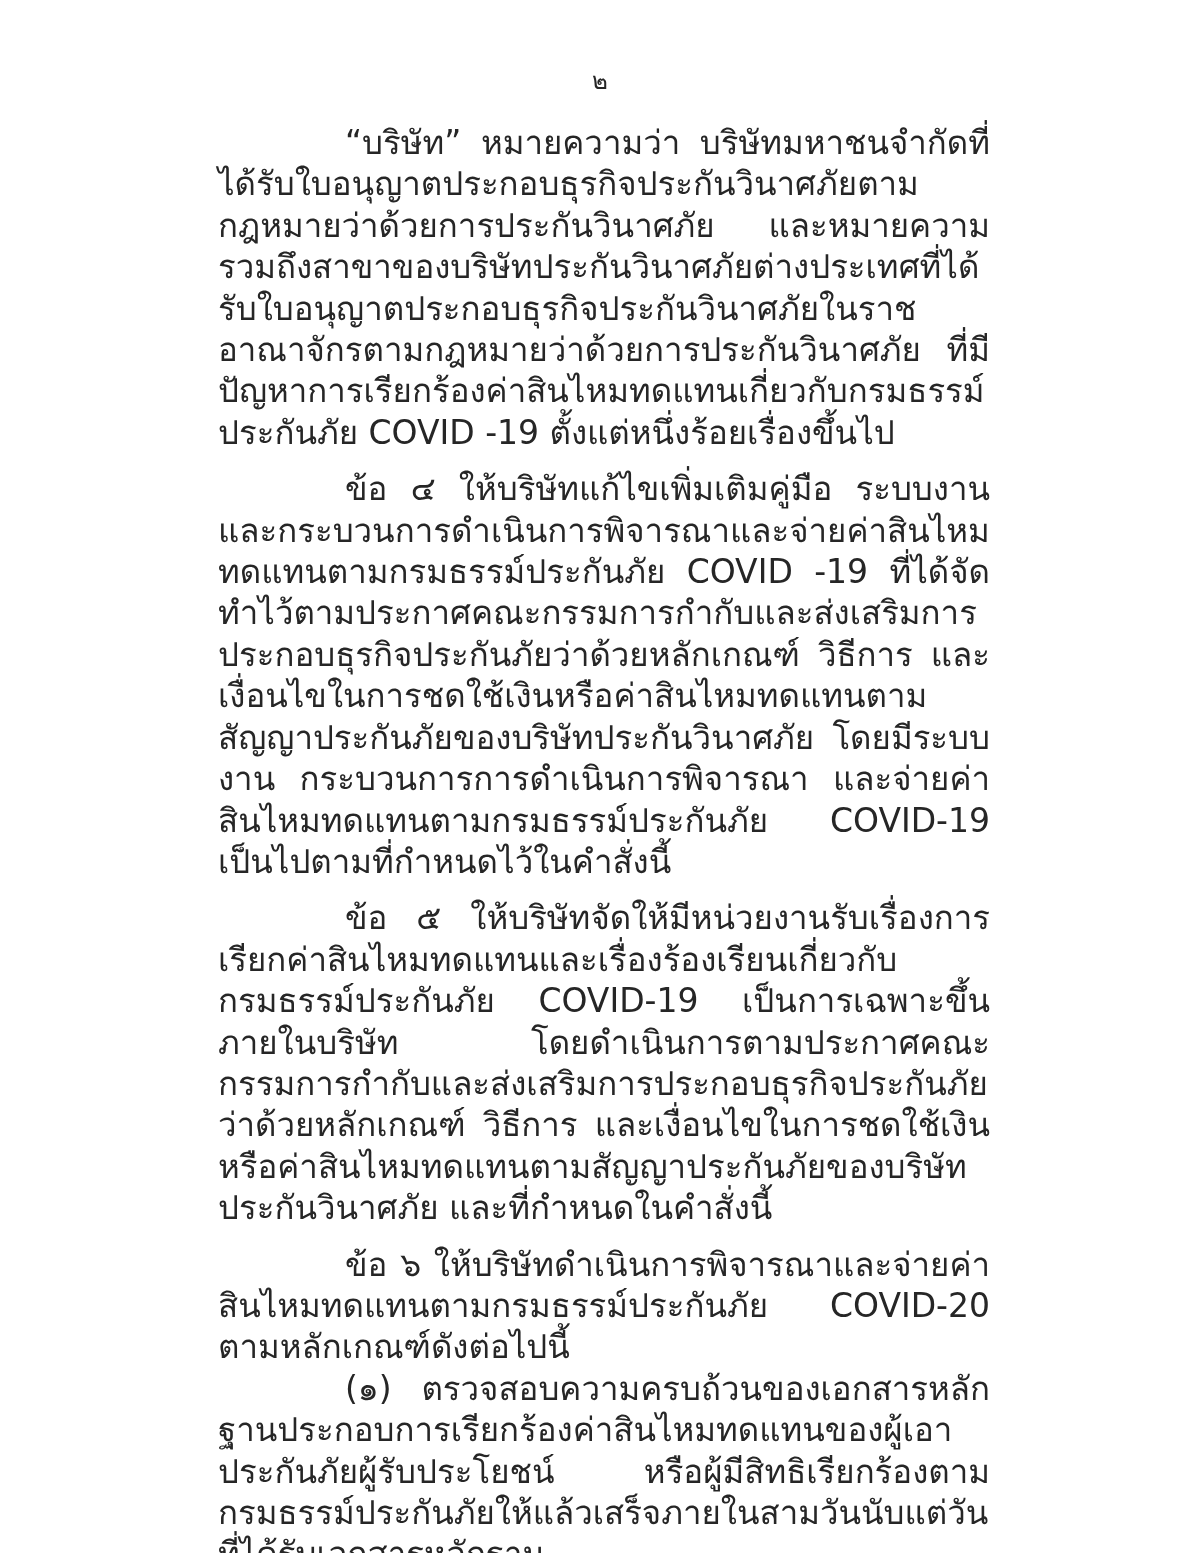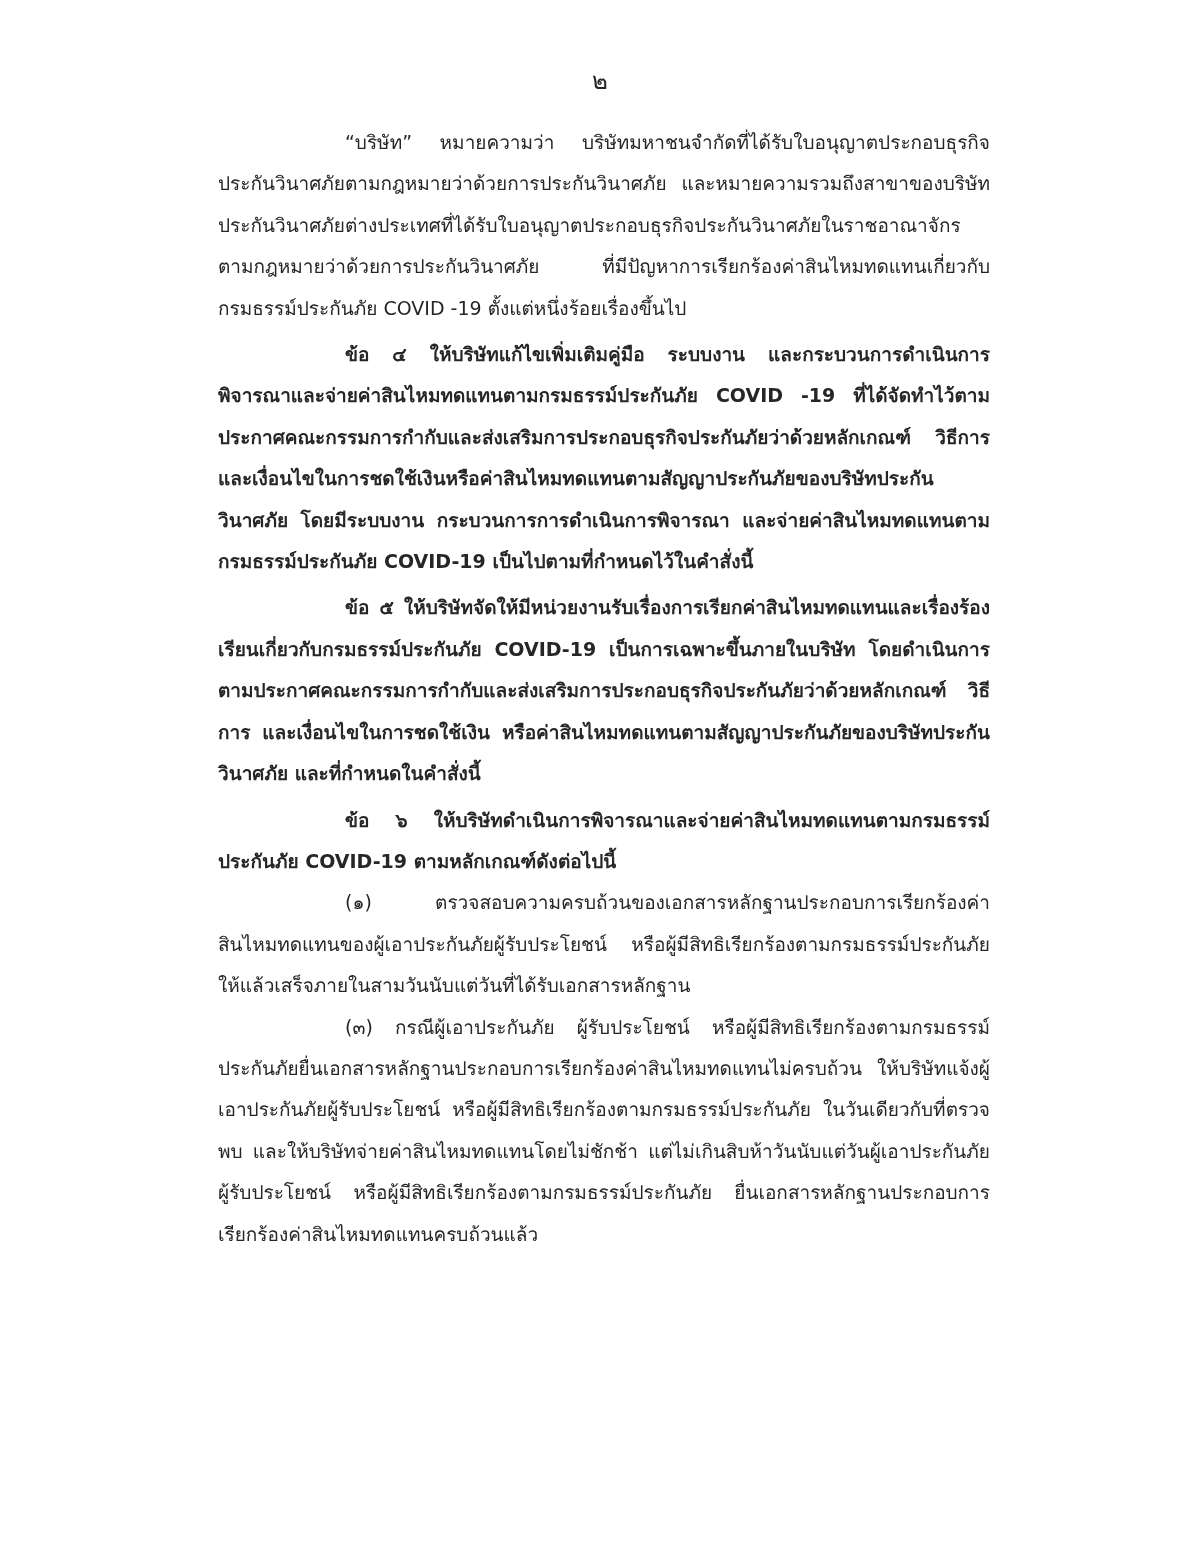--- a/index.html
+++ b/index.html
@@ -26,48 +26,47 @@
     line-height: 30px;
   }
   .content {
     position: absolute;
     left: 218px;
     top: 122px;
     width: 772px;
   }
   .para {
     margin: 0;
-    font-size: 19px;
+    font-size: 33px;
     line-height: 41.4px;
     text-align: justify;
     text-indent: 127px;
     word-break: normal;
   }
   .para.gap {
-    margin-top: 5px;
-    font-weight: bold;
+    margin-top: 15px;
   }
 </style>
 </head>
 <body>
 
 <div class="page">
 
   <div class="page-number">๒</div>
 
   <div class="content">
 
     <p class="para">“บริษัท” หมายความว่า บริษัทมหาชนจำกัดที่ได้รับใบอนุญาตประกอบธุรกิจประกันวินาศภัยตามกฎหมายว่าด้วยการประกันวินาศภัย และหมายความรวมถึงสาขาของบริษัทประกันวินาศภัยต่างประเทศที่ได้รับใบอนุญาตประกอบธุรกิจประกันวินาศภัยในราชอาณาจักรตามกฎหมายว่าด้วยการประกันวินาศภัย ที่มีปัญหาการเรียกร้องค่าสินไหมทดแทนเกี่ยวกับกรมธรรม์ประกันภัย COVID -19 ตั้งแต่หนึ่งร้อยเรื่องขึ้นไป</p>
 
 
     <p class="para gap">ข้อ ๔ ให้บริษัทแก้ไขเพิ่มเติมคู่มือ ระบบงาน และกระบวนการดำเนินการพิจารณาและจ่ายค่าสินไหมทดแทนตามกรมธรรม์ประกันภัย COVID -19 ที่ได้จัดทำไว้ตามประกาศคณะกรรมการกำกับและส่งเสริมการประกอบธุรกิจประกันภัยว่าด้วยหลักเกณฑ์ วิธีการ และเงื่อนไขในการชดใช้เงินหรือค่าสินไหมทดแทนตามสัญญาประกันภัยของบริษัทประกันวินาศภัย โดยมีระบบงาน กระบวนการการดำเนินการพิจารณา และจ่ายค่าสินไหมทดแทนตามกรมธรรม์ประกันภัย COVID-19 เป็นไปตามที่กำหนดไว้ในคำสั่งนี้</p>
 
     <p class="para gap">ข้อ ๕ ให้บริษัทจัดให้มีหน่วยงานรับเรื่องการเรียกค่าสินไหมทดแทนและเรื่องร้องเรียนเกี่ยวกับกรมธรรม์ประกันภัย COVID-19 เป็นการเฉพาะขึ้นภายในบริษัท โดยดำเนินการตามประกาศคณะกรรมการกำกับและส่งเสริมการประกอบธุรกิจประกันภัยว่าด้วยหลักเกณฑ์ วิธีการ และเงื่อนไขในการชดใช้เงิน หรือค่าสินไหมทดแทนตามสัญญาประกันภัยของบริษัทประกันวินาศภัย และที่กำหนดในคำสั่งนี้</p>
 
-    <p class="para gap">ข้อ ๖ ให้บริษัทดำเนินการพิจารณาและจ่ายค่าสินไหมทดแทนตามกรมธรรม์ประกันภัย COVID-19 ตามหลักเกณฑ์ดังต่อไปนี้</p>
+    <p class="para gap">ข้อ ๖ ให้บริษัทดำเนินการพิจารณาและจ่ายค่าสินไหมทดแทนตามกรมธรรม์ประกันภัย COVID-20 ตามหลักเกณฑ์ดังต่อไปนี้</p>
 
     <p class="para">(๑) ตรวจสอบความครบถ้วนของเอกสารหลักฐานประกอบการเรียกร้องค่าสินไหมทดแทนของผู้เอาประกันภัยผู้รับประโยชน์ หรือผู้มีสิทธิเรียกร้องตามกรมธรรม์ประกันภัยให้แล้วเสร็จภายในสามวันนับแต่วันที่ได้รับเอกสารหลักฐาน</p>
 
 
     <p class="para">(๓) กรณีผู้เอาประกันภัย ผู้รับประโยชน์ หรือผู้มีสิทธิเรียกร้องตามกรมธรรม์ประกันภัยยื่นเอกสารหลักฐานประกอบการเรียกร้องค่าสินไหมทดแทนไม่ครบถ้วน ให้บริษัทแจ้งผู้เอาประกันภัยผู้รับประโยชน์ หรือผู้มีสิทธิเรียกร้องตามกรมธรรม์ประกันภัย ในวันเดียวกับที่ตรวจพบ และให้บริษัทจ่ายค่าสินไหมทดแทนโดยไม่ชักช้า แต่ไม่เกินสิบห้าวันนับแต่วันผู้เอาประกันภัย ผู้รับประโยชน์ หรือผู้มีสิทธิเรียกร้องตามกรมธรรม์ประกันภัย ยื่นเอกสารหลักฐานประกอบการเรียกร้องค่าสินไหมทดแทนครบถ้วนแล้ว</p>
 
   </div>
 </div>
 
 </body></html>

